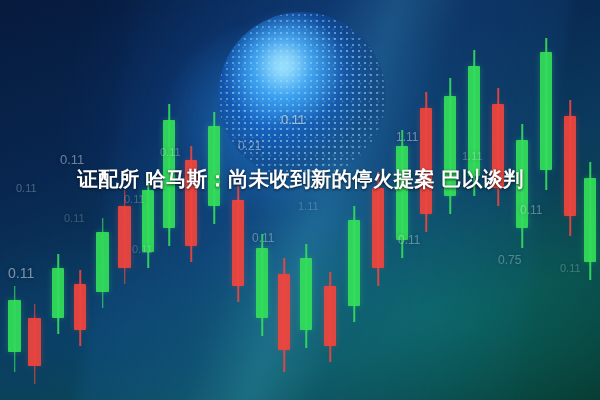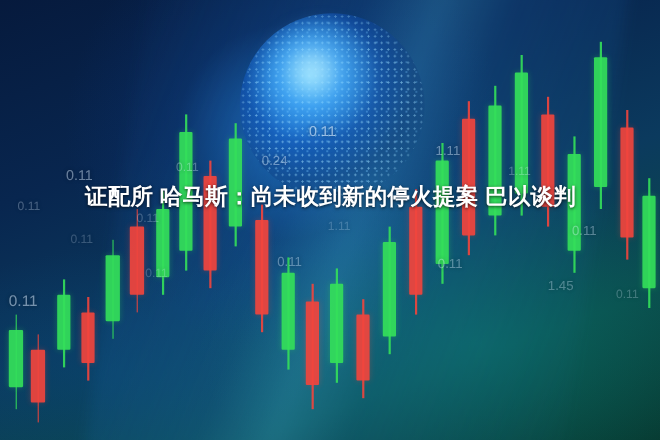--- a/index.html
+++ b/index.html
@@ -232,33 +232,33 @@
         <div class="wick" style="top: 100px; height: 136px; background: rgb(242, 69, 61); opacity: 0.9;"></div>
         <div class="body" style="top: 116px; height: 100px; background: rgb(242, 69, 61); opacity: 0.92; box-shadow: rgba(242, 69, 61, 0.333) 0px 0px 6px;"></div>
       </div>
       <div class="candle" style="left: 584px; width: 12px; height: 400px; bottom: 0px;">
         <div class="wick" style="top: 162px; height: 118px; background: rgb(52, 224, 90); opacity: 0.9;"></div>
         <div class="body" style="top: 178px; height: 84px; background: rgb(52, 224, 90); opacity: 0.92; box-shadow: rgba(52, 224, 90, 0.333) 0px 0px 6px;"></div>
       </div>
     </div>
   <div id="labels">
       <div class="plabel" style="left: 281px; top: 112px; font-size: 13px; opacity: 0.85;">0.11</div>
-      <div class="plabel" style="left: 238px; top: 139px; font-size: 12px; opacity: 0.6;">0.24</div>
+      <div class="plabel" style="left: 238px; top: 139px; font-size: 12px; opacity: 0.6;">0.21</div>
       <div class="plabel" style="left: 396px; top: 130px; font-size: 12px; opacity: 0.6;">1.11</div>
       <div class="plabel" style="left: 160px; top: 146px; font-size: 11px; opacity: 0.45;">0.11</div>
       <div class="plabel" style="left: 60px; top: 152px; font-size: 13px; opacity: 0.62;">0.11</div>
       <div class="plabel" style="left: 462px; top: 150px; font-size: 11px; opacity: 0.4;">1.11</div>
       <div class="plabel" style="left: 16px; top: 182px; font-size: 11px; opacity: 0.4;">0.11</div>
       <div class="plabel" style="left: 124px; top: 193px; font-size: 11px; opacity: 0.35;">0.11</div>
       <div class="plabel" style="left: 298px; top: 200px; font-size: 11px; opacity: 0.3;">1.11</div>
       <div class="plabel" style="left: 520px; top: 203px; font-size: 12px; opacity: 0.5;">0.11</div>
       <div class="plabel" style="left: 252px; top: 231px; font-size: 12px; opacity: 0.5;">0.11</div>
       <div class="plabel" style="left: 398px; top: 233px; font-size: 12px; opacity: 0.5;">0.11</div>
       <div class="plabel" style="left: 8px; top: 265px; font-size: 14px; opacity: 0.7;">0.11</div>
-      <div class="plabel" style="left: 498px; top: 253px; font-size: 12px; opacity: 0.45;">1.45</div>
+      <div class="plabel" style="left: 498px; top: 253px; font-size: 12px; opacity: 0.45;">0.75</div>
       <div class="plabel" style="left: 560px; top: 262px; font-size: 11px; opacity: 0.35;">0.11</div>
       <div class="plabel" style="left: 132px; top: 243px; font-size: 11px; opacity: 0.3;">0.11</div>
       <div class="plabel" style="left: 64px; top: 212px; font-size: 11px; opacity: 0.3;">0.11</div>
     </div>
 
   <div class="headline">
     <span class="line">证配所 哈马斯：尚未收到新的停火提案 巴以谈判</span>
   </div>
 </div>
 

